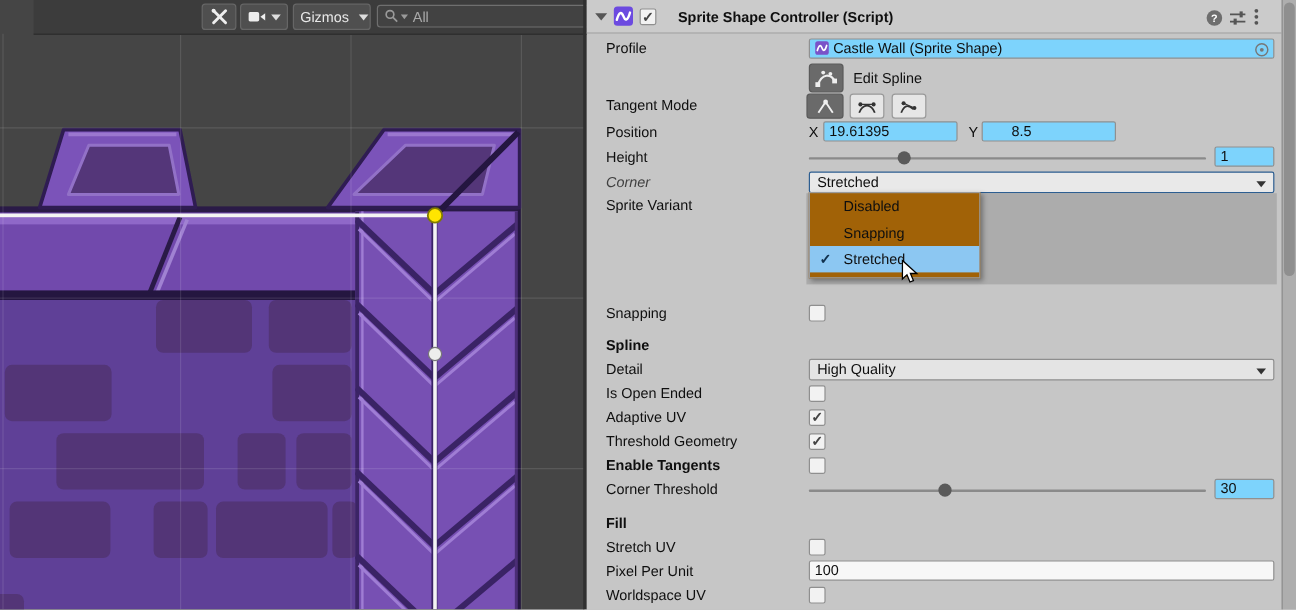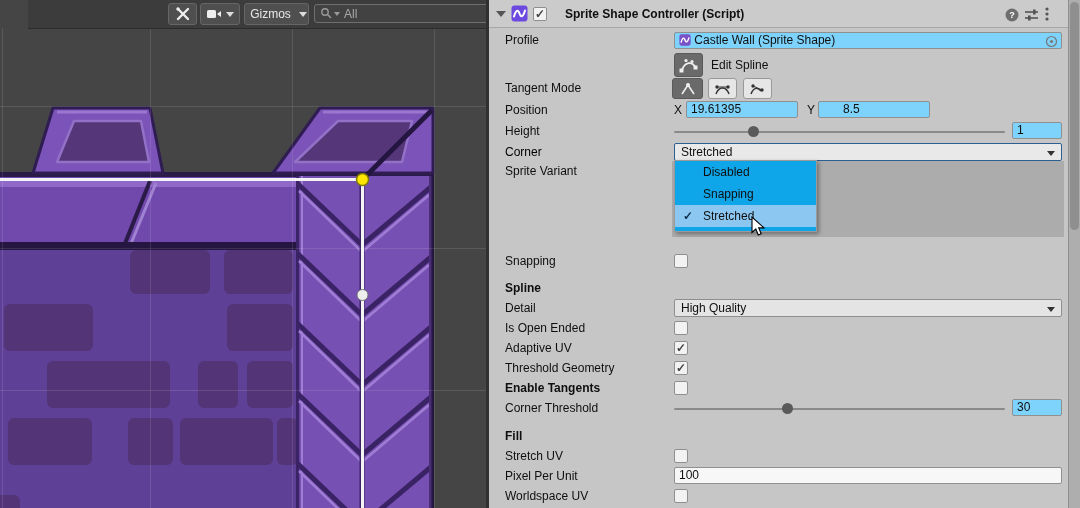--- a/index.html
+++ b/index.html
@@ -32,34 +32,34 @@
   .section-label{font-weight:bold;}
   .field{position:absolute;background:#7dd3fc;border:1px solid #909090;border-radius:2px;box-sizing:border-box;
     height:17px;line-height:15px;padding:0 4px;overflow:hidden;white-space:nowrap;}
   .dropdown{position:absolute;left:185px;width:388px;height:18px;background:#e4e4e4;border:1px solid #8e8e8e;border-radius:2px;
     box-sizing:border-box;line-height:16px;padding:0 6px;}
   .dd-arrow{position:absolute;right:6px;top:7px;width:0;height:0;border-left:4px solid transparent;border-right:4px solid transparent;border-top:5px solid #333;}
   .slider-track{position:absolute;left:185px;width:331px;height:2px;background:#8a8a8a;border-radius:1px;}
   .slider-handle{position:absolute;width:11px;height:11px;border-radius:50%;background:#5a5a5a;top:-5px;}
   .checkbox-col{position:absolute;left:185px;}
   
-  #corner-popup{position:absolute;left:185px;top:160px;width:143px;height:72px;background:#0ea5e9;border:1px solid #9a9a9a;
+  #corner-popup{position:absolute;left:185px;top:160px;width:143px;height:72px;background:#a16207;border:1px solid #9a9a9a;
     box-shadow:2px 2px 4px rgba(0,0,0,0.35);box-sizing:border-box;z-index:5;}
   .popup-item{height:22px;line-height:22px;padding-left:28px;position:relative;}
   .popup-item.selected{background:#8cc7f2;}
   .popup-check{position:absolute;left:8px;top:0;color:#10304d;font-weight:bold;}
   #variant-disabled-panel{position:absolute;left:183px;top:161px;width:392px;height:76px;background:#acacac;z-index:1;}
   
   #insp-scrollbar{position:absolute;left:1068px;top:0;width:12px;height:508px;background:#aeaeae;border-left:1px solid #8e8e8e;box-sizing:border-box;}
   #insp-scroll-thumb{position:absolute;left:1px;top:2px;width:9px;height:228px;background:#8f8f8f;border-radius:5px;}
   
   .hdr-icon{position:absolute;top:8px;}
   
   #mouse-cursor{position:absolute;left:751px;top:216px;z-index:20;}
-  .blue-label{color:#000000;}
+  .blue-label{color:#404040;font-style:italic;}
 </style>
 </head>
 <body>
 
 <div id="scene-pane">
 
   <svg id="scene-svg" width="487" height="480" viewBox="0 0 487 480">
     <defs>
       <clipPath id="stripClip">
           <rect x="296" y="148" width="137" height="332"></rect>

